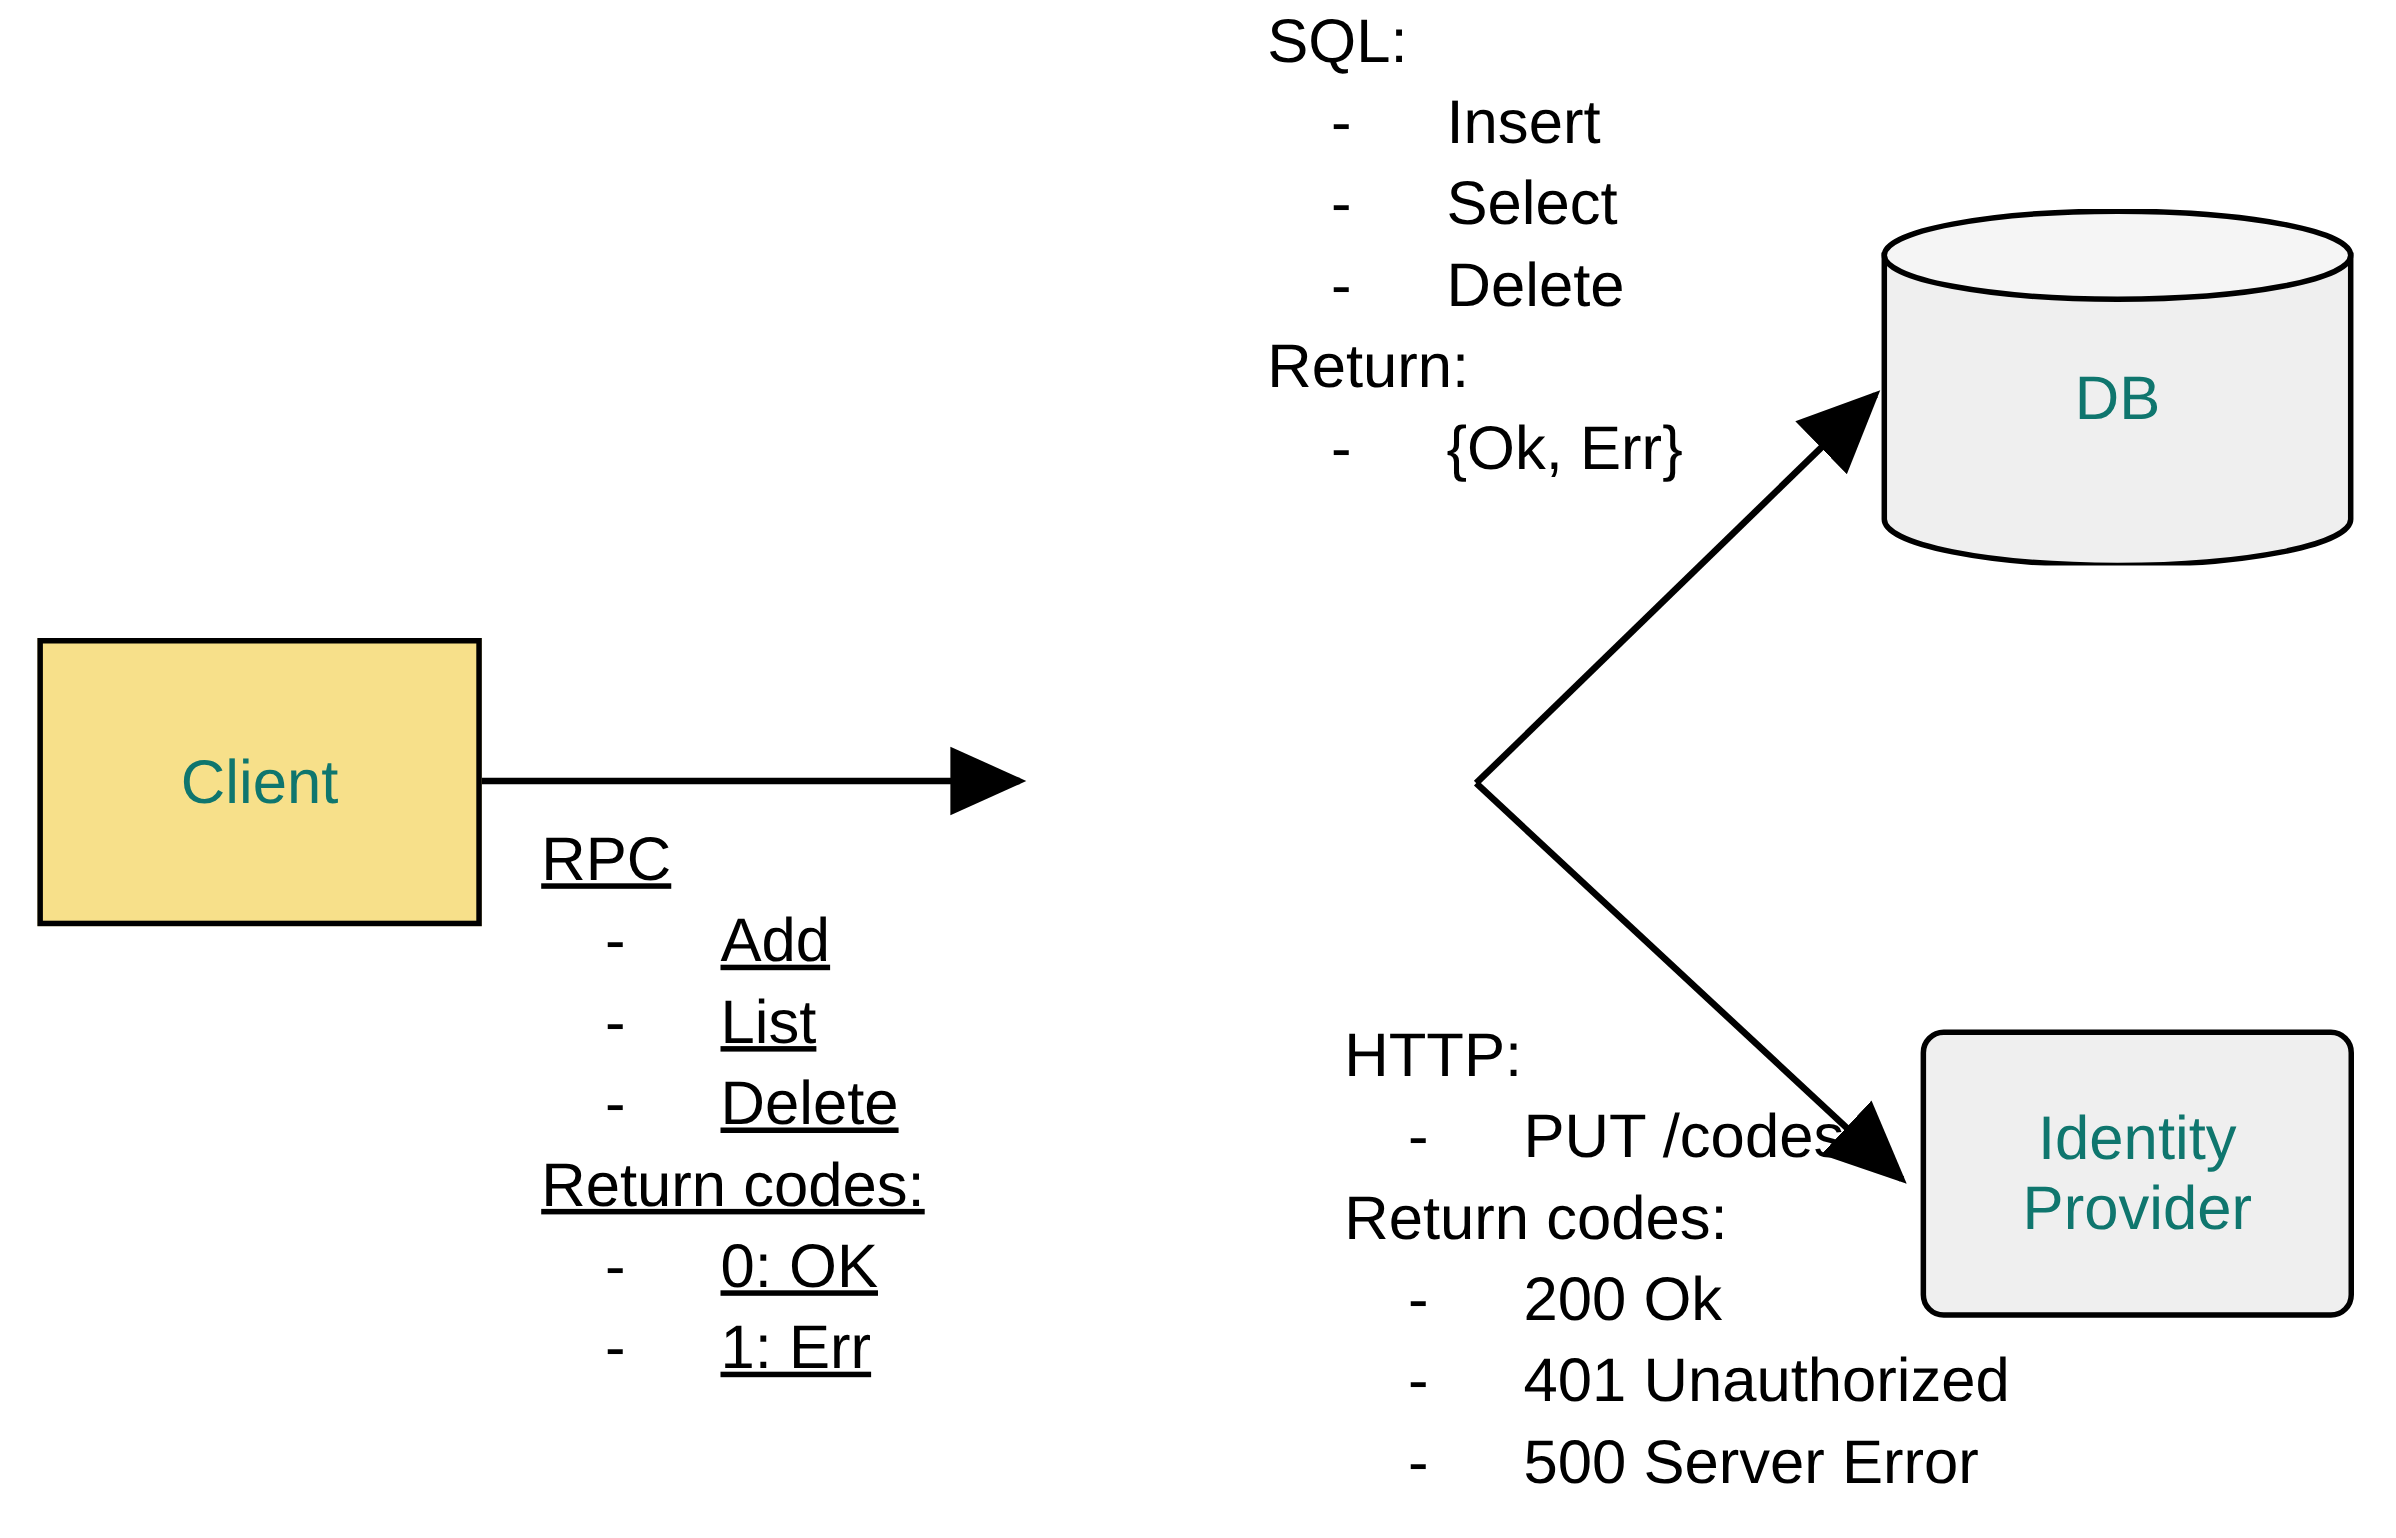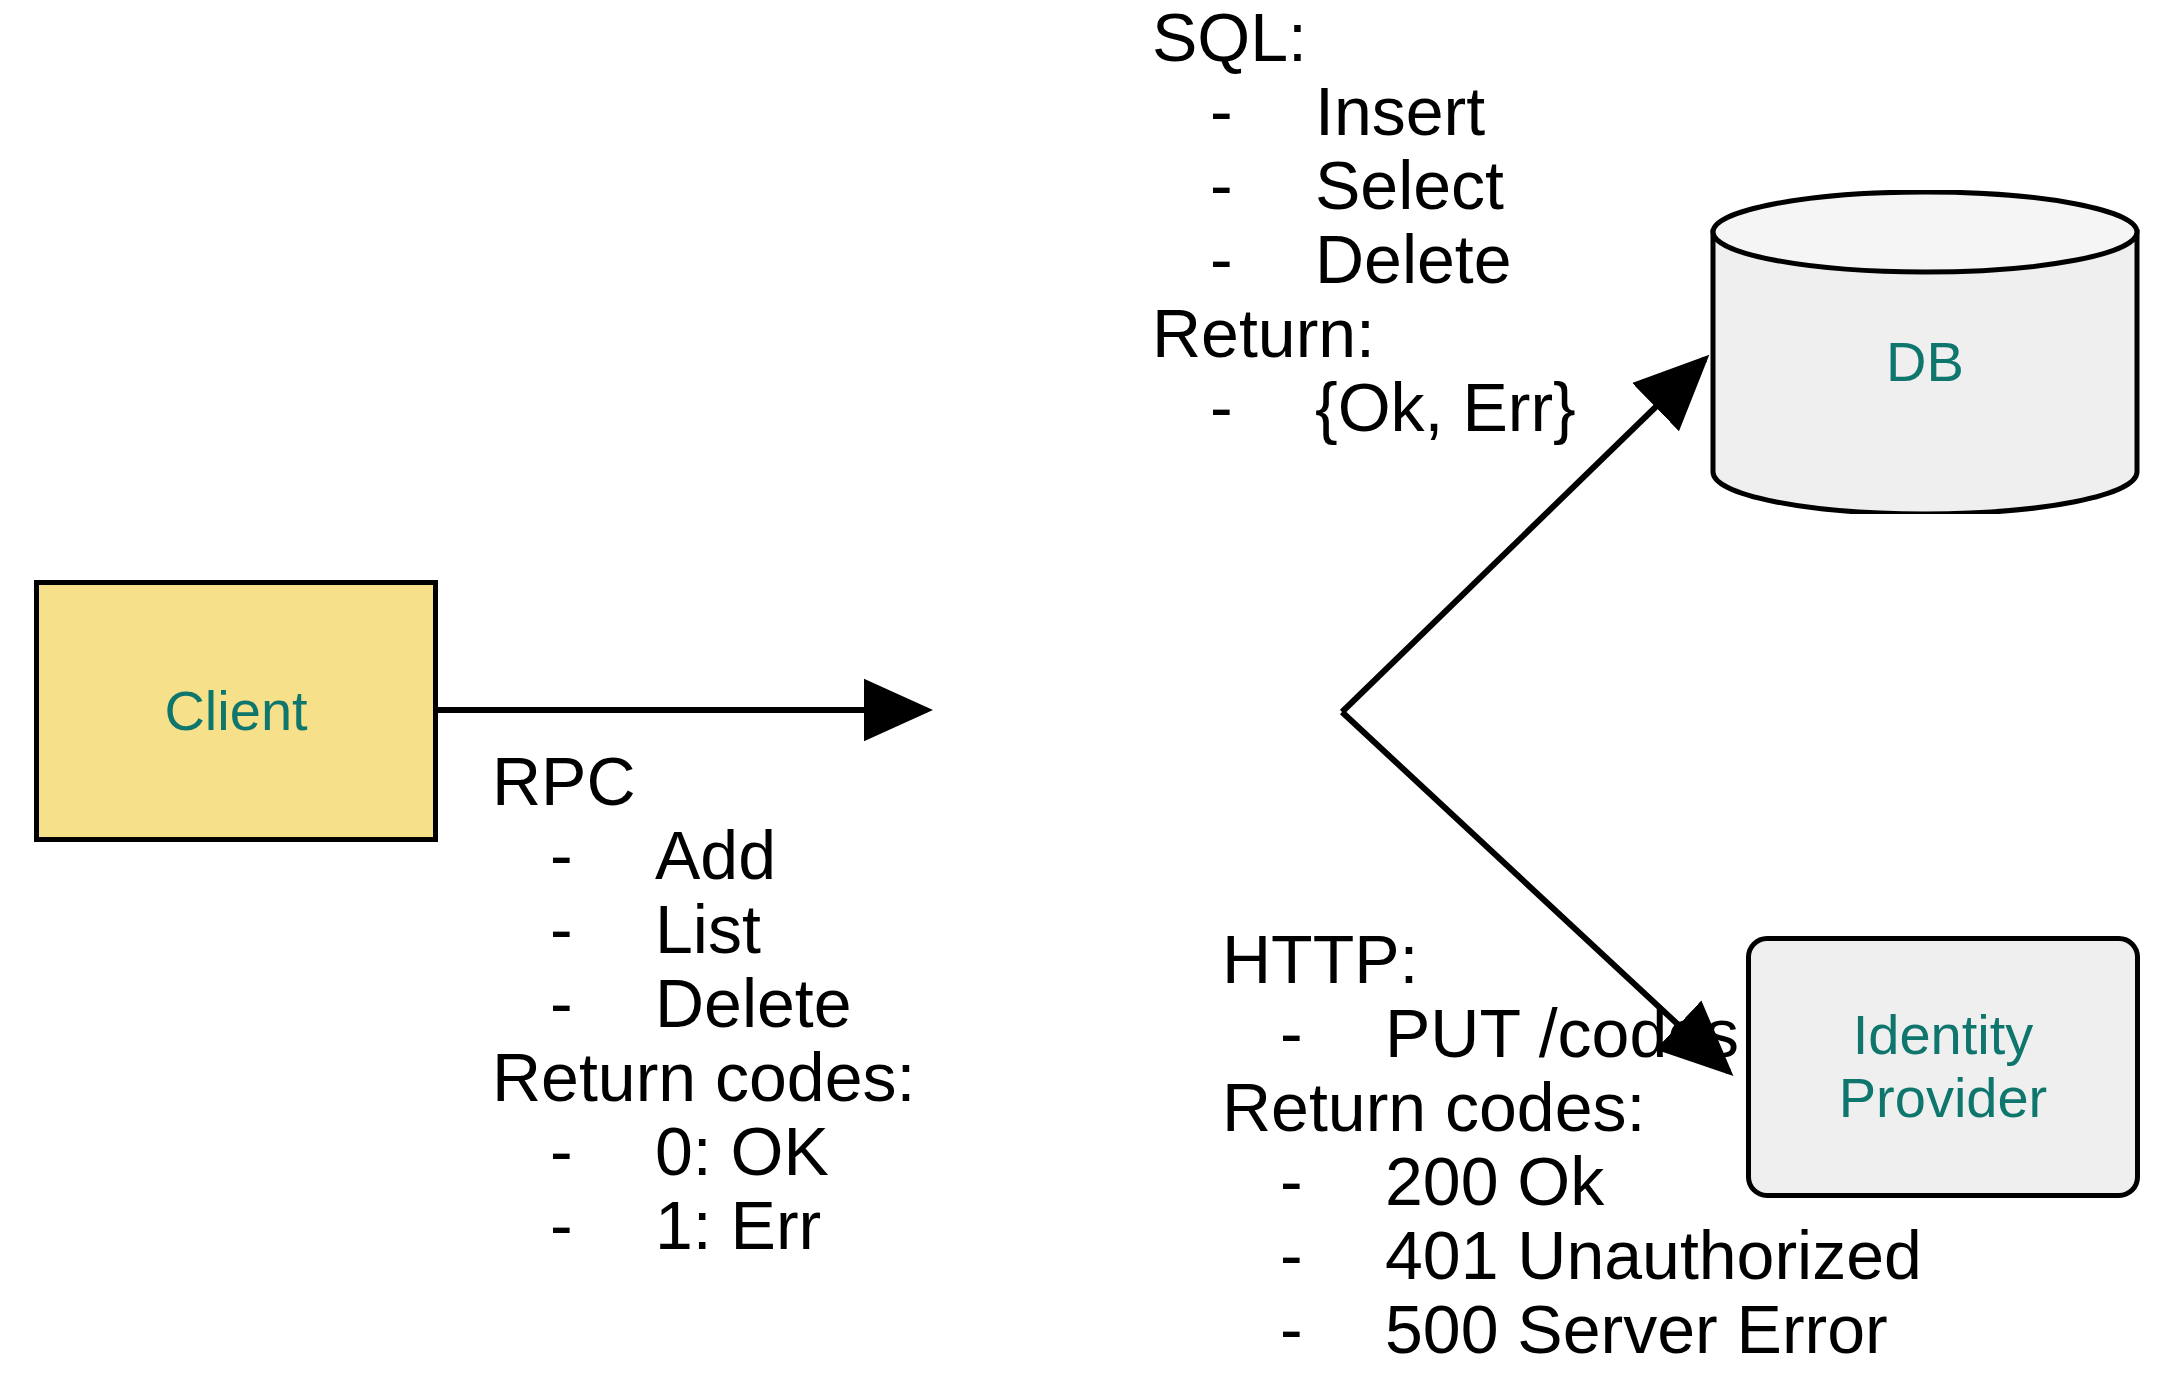--- a/index.html
+++ b/index.html
@@ -78,39 +78,39 @@
   }
   #node-db .node-label {
     position: relative;
     z-index: 2;
     margin-top: 20px;
   }
 
   
   .annot {
     position: absolute;
-    font-size: 68px;
+    font-size: 56px;
     line-height: 74px;
     color: #000000;
     white-space: nowrap;
   }
   .annot .hdr { display: block; }
   .annot .item {
     display: block;
     position: relative;
     padding-left: 163px;
   }
   .annot .item .bullet {
     position: absolute;
     left: 58px;
     top: 0;
   }
 
   #annot-sql  { left: 1152px; top: 0px; }
-  #annot-rpc  { left: 492px;  top: 744px; }
+  #annot-rpc  { left: 492px;  top: 744px; text-decoration: underline; }
   #annot-http { left: 1222px; top: 922px; }
 </style>
 </head>
 <body>
 
 <div id="canvas">
 
   <svg id="wires" viewBox="0 0 2178 1398" xmlns="http://www.w3.org/2000/svg">
     <defs>
       <marker id="ah" viewBox="0 0 12 12" refX="10.5" refY="6" markerWidth="12" markerHeight="12" orient="auto-start-reverse">

